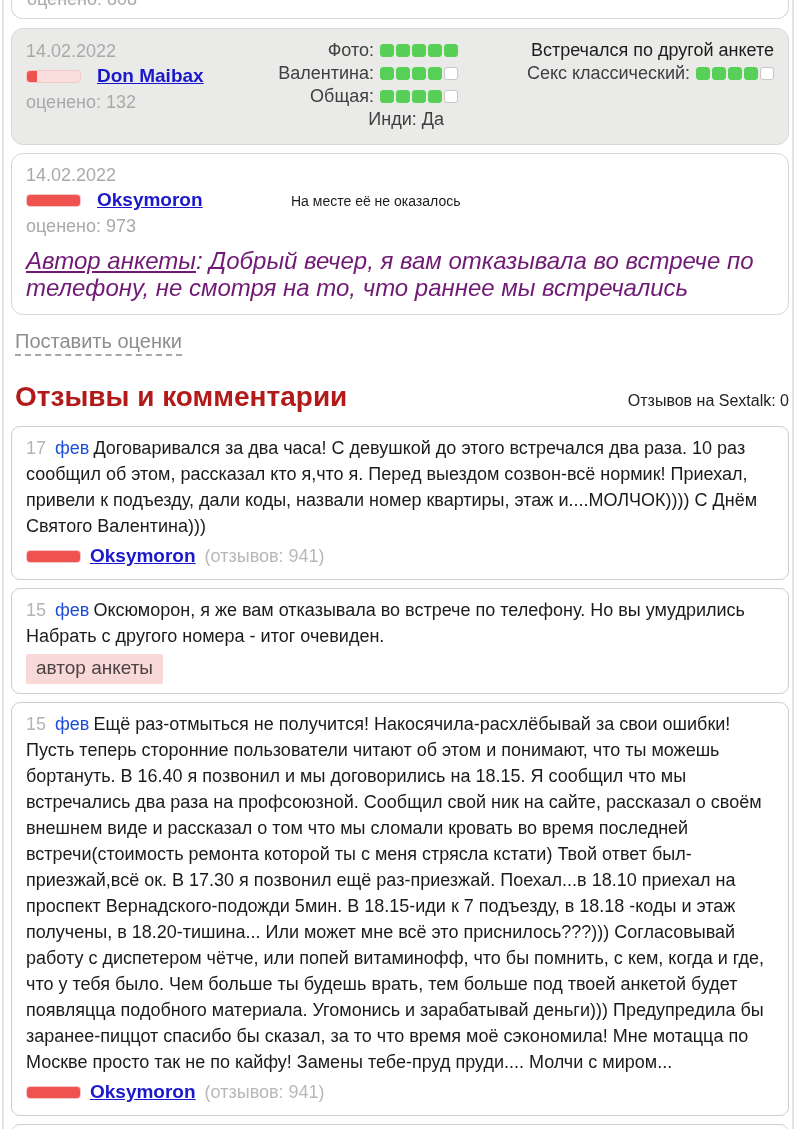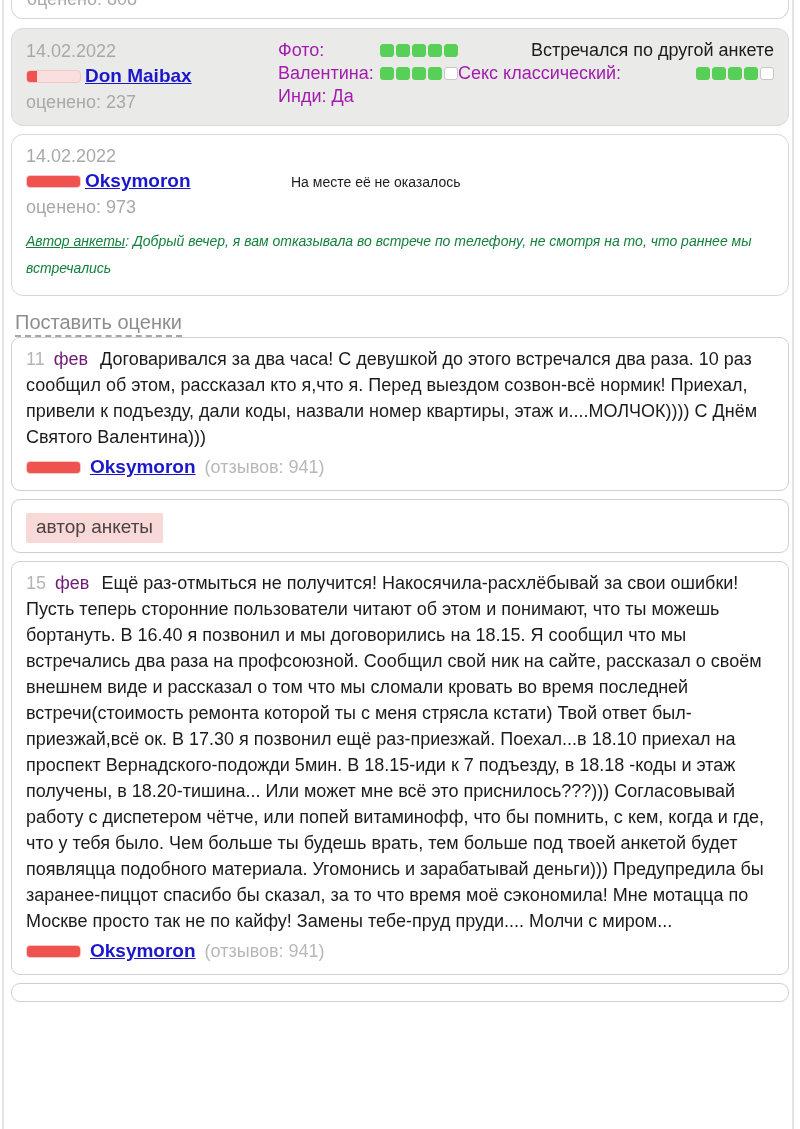--- a/index.html
+++ b/index.html
@@ -24,67 +24,67 @@
 
   
   .rating-card {
     margin-top:9px; background:#eaeae8; border:1px solid #d9d9d7;
     border-radius:12px; padding:11px 14px 12px 14px; display:flex;
   }
   .rc-left { width:252px; }
   .rc-mid  { width:180px; }
   .rc-right{ flex:1; }
   .date { font-size:18px; color:#a9a9a9; line-height:22px; }
-  .user-row { display:flex; align-items:center; gap:4px; margin:2px 0 3px 0; height:24px; }
+  .user-row { display:flex; align-items:center; gap:16px; margin:2px 0 3px 0; height:24px; }
   .bar {
     display:inline-block; width:55px; height:13px; border-radius:4px;
     background:#fbdede; border:1px solid #f3c8c8; position:relative; overflow:hidden; flex:0 0 auto;
   }
   .bar-fill { position:absolute; left:0; top:0; bottom:0; width:0; background:var(--bar-red,#ef5350); }
   .user-link { color:var(--link-blue,#1b18cb); font-weight:bold; text-decoration:underline; font-size:19px; cursor:pointer; }
   .rated { font-size:18px; color:#a9a9a9; line-height:22px; }
 
-  .score-row { display:flex; justify-content:space-between; align-items:center; gap:6px; height:21px; margin-bottom:2px; font-size:18px; color:#a21caf; }
+  .score-row { display:flex; justify-content:flex-end; align-items:center; gap:6px; height:21px; margin-bottom:2px; font-size:18px; color:#404040; }
   .score-row.indi { padding-right:14px; }
   .squares { display:inline-flex; gap:2px; }
   .sq { width:14px; height:13px; border-radius:3px; background:#ffffff; border:1px solid #c7c7c7; }
   .sq.green  { background:var(--filled-green,#58d058); border-color:var(--filled-green,#58d058); }
   .sq.yellow { background:var(--filled-yellow,#f2d145); border-color:var(--filled-yellow,#f2d145); }
   .rc-note { text-align:right; font-size:18px; color:#1c1c1c; height:23px; }
 
   
   .review-card {
     margin-top:8px; background:#fff; border:1px solid #d6d6d4;
     border-radius:12px; padding:10px 14px 13px 14px;
   }
   .review-top { display:flex; }
   .review-left { width:210px; }
   .review-note { align-self:center; margin-left:55px; font-size:14px; color:#1c1c1c; }
-  .reply { margin:10px 0 0 0; font-style:italic; font-size:14px; line-height:27px; color:#15803d; }
+  .reply { margin:10px 0 0 0; font-style:italic; font-size:24px; line-height:27px; color:#701a75; }
   .reply .author-label { text-decoration:underline; }
 
   
   .rate-link {
     display:inline-block; margin:15px 0 0 4px; color:#8d8d8d; font-size:20px;
     border-bottom:2px dashed #a6a6a6; padding-bottom:1px; cursor:pointer;text-align:center;
   }
 
   
   .section-head { display:flex; justify-content:space-between; align-items:baseline; margin:25px 0 13px 4px; }
   .section-title { color:var(--heading-red,#b21919); font-size:28px; font-weight:bold; letter-spacing:0; }
   .section-counter { font-size:16px; color:#222; }
 
   
   .comment {
     background:#fff; border:1px solid #cfcfcf; border-radius:9px;
     padding:8px 14px 9px 14px; margin-bottom:8px;
   }
   .comment-text { margin:0; font-size:18px; line-height:26px; color:#1b1b1b; }
   .c-day { color:#b5b5b5; margin-right:9px; }
-  .c-mon { color:#701a75; margin-right:12px; }
+  .c-mon { color:#1d4ed8; margin-right:4px; }
   .comment-footer { margin-top:3px; display:flex; align-items:center; gap:9px; height:28px; }
   .comment-footer .user-link { font-size:19px; }
   .meta { color:#b8b8b8; font-size:18px; }
   .badge {
     display:inline-block; background:var(--badge-pink,#f9d9d7); color:#4a4243;
     font-size:19px; padding:3px 10px 5px 10px; margin-top:5px; border-radius:2px;
   }
 </style>
 </head>
 <body>
@@ -102,35 +102,45 @@
   
   <div class="rating-card">
     <div class="rc-left">
       <div class="date">14.02.2022</div>
       <div class="user-row">
         <span class="bar">
             <span class="bar-fill" style="width: 18%;"></span>
           </span>
         <a class="user-link">Don Maibax</a>
       </div>
-      <div class="rated">оценено: 237</div>
+      <div class="rated">оценено: 132</div>
     </div>
     <div class="rc-mid">
       <div class="score-row">
         <span class="score-label">Фото:</span>
         <span class="squares">
             <span class="sq green"></span>
             <span class="sq green"></span>
             <span class="sq green"></span>
             <span class="sq green"></span>
             <span class="sq green"></span>
           </span>
       </div>
       <div class="score-row">
         <span class="score-label">Валентина:</span>
+        <span class="squares">
+            <span class="sq green"></span>
+            <span class="sq green"></span>
+            <span class="sq green"></span>
+            <span class="sq green"></span>
+            <span class="sq"></span>
+          </span>
+      </div>
+      <div class="score-row">
+        <span class="score-label">Общая:</span>
         <span class="squares">
             <span class="sq green"></span>
             <span class="sq green"></span>
             <span class="sq green"></span>
             <span class="sq green"></span>
             <span class="sq"></span>
           </span>
       </div>
       <div class="score-row indi">
         <span class="score-label">Инди: Да</span>
@@ -166,36 +176,41 @@
       </div>
       <div class="review-note">На месте её не оказалось</div>
     </div>
     <p class="reply"><span class="author-label">Автор анкеты</span><span>: Добрый вечер, я вам отказывала во встрече по телефону, не смотря на то, что раннее мы встречались</span></p>
   </div>
 
   
   <a class="rate-link">Поставить оценки</a>
 
   
+  <div class="section-head">
+    <span class="section-title">Отзывы и комментарии</span>
+    <span class="section-counter">Отзывов на Sextalk: 0</span>
+  </div>
 
   
   <div id="comments">
   <div class="comment">
-    <p class="comment-text"><span class="c-day">11</span><span class="c-mon">фев</span><span class="c-body">Договаривался за два часа! С девушкой до этого встречался два раза. 10 раз сообщил об этом, рассказал кто я,что я. Перед выездом созвон-всё нормик! Приехал, привели к подъезду, дали коды, назвали номер квартиры, этаж и....МОЛЧОК)))) С Днём Святого Валентина)))</span></p>
+    <p class="comment-text"><span class="c-day">17</span><span class="c-mon">фев</span><span class="c-body">Договаривался за два часа! С девушкой до этого встречался два раза. 10 раз сообщил об этом, рассказал кто я,что я. Перед выездом созвон-всё нормик! Приехал, привели к подъезду, дали коды, назвали номер квартиры, этаж и....МОЛЧОК)))) С Днём Святого Валентина)))</span></p>
     <div class="comment-footer">
       <span class="bar">
             <span class="bar-fill" style="width: 100%;"></span>
           </span>
       <a class="user-link">Oksymoron</a>
       <span class="meta">(отзывов: 941)</span>
     </div>
 
   </div>
 
   <div class="comment">
+    <p class="comment-text"><span class="c-day">15</span><span class="c-mon">фев</span><span class="c-body">Оксюморон, я же вам отказывала во встрече по телефону. Но вы умудрились Набрать с другого номера - итог очевиден.</span></p>
     
     <div class="badge">автор анкеты</div>
   </div>
 
   <div class="comment">
     <p class="comment-text"><span class="c-day">15</span><span class="c-mon">фев</span><span class="c-body">Ещё раз-отмыться не получится! Накосячила-расхлёбывай за свои ошибки! Пусть теперь сторонние пользователи читают об этом и понимают, что ты можешь бортануть. В 16.40 я позвонил и мы договорились на 18.15. Я сообщил что мы встречались два раза на профсоюзной. Сообщил свой ник на сайте, рассказал о своём внешнем виде и рассказал о том что мы сломали кровать во время последней встречи(стоимость ремонта которой ты с меня стрясла кстати) Твой ответ был-приезжай,всё ок. В 17.30 я позвонил ещё раз-приезжай. Поехал...в 18.10 приехал на проспект Вернадского-подожди 5мин. В 18.15-иди к 7 подъезду, в 18.18 -коды и этаж получены, в 18.20-тишина... Или может мне всё это приснилось???))) Согласовывай работу с диспетером чётче, или попей витаминофф, что бы помнить, с кем, когда и где, что у тебя было. Чем больше ты будешь врать, тем больше под твоей анкетой будет появляцца подобного материала. Угомонись и зарабатывай деньги))) Предупредила бы заранее-пиццот спасибо бы сказал, за то что время моё сэкономила! Мне мотацца по Москве просто так не по кайфу! Замены тебе-пруд пруди.... Молчи с миром...</span></p>
     <div class="comment-footer">
       <span class="bar">
             <span class="bar-fill" style="width: 100%;"></span>
           </span>

